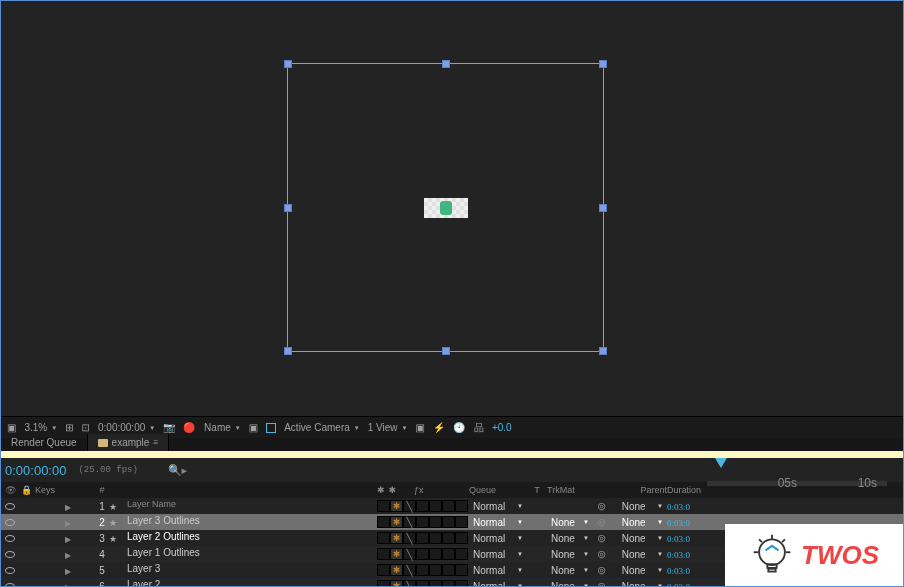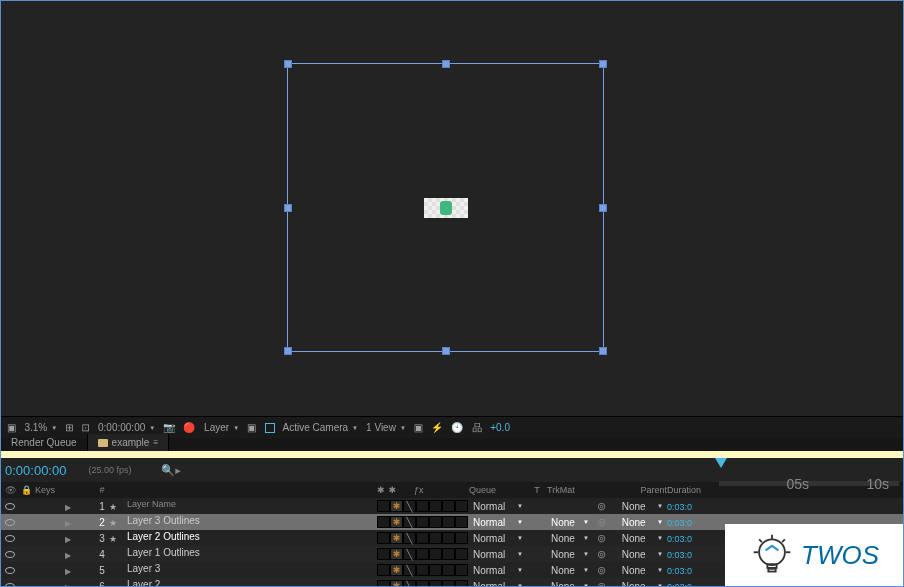--- a/index.html
+++ b/index.html
@@ -137,35 +137,36 @@
   position: relative;
 }
 .timecode {
   color: #3db7e6;
   font-size: 13px;
   font-weight: 500;
 }
 .fps {
   color: #777;
   font-size: 9px;
-  margin-left: 22px;
+  margin-left: 12px;
+  font-family: Liberation Mono, monospace;
 }
 .search-icon {
   margin-left: 30px;
   color: #888;
   font-size: 11px;
 }
 .timeline-ruler {
   position: absolute;
-  right: 4px;
+  right: 16px;
   top: 18px;
   width: 180px;
   height: 10px;
   background: linear-gradient(to bottom, transparent 50%, #333 50%);
-  font-size: 14px;
+  font-size: 12px;
   color: #888;
 }
 .ruler-labels {
   display: flex;
   justify-content: space-between;
   padding: 0 10px;
 }
 .playhead {
   position: absolute;
   right: 176px;
@@ -225,42 +226,42 @@
 .sun{color:#c08030;font-size:9px;}
 .slash{color:#888;}
 .dropdown-cell {
   display: flex;
   align-items: center;
   justify-content: space-between;
   padding: 0 4px;
   height: 14px;
 }
 .parent-link { color: #888; margin-right: 4px; font-size: 11px; }
-.duration-time { color: #3db7e6; font-size: 9px; }
+.duration-time { color: #3db7e6; font-size: 9px; font-family: Liberation Serif, serif; }
 
 
 .twos-overlay {
   position: absolute;
   right: 0px;
   bottom: 0px;
   width: 178px;
   height: 62px;
   background: #fff;
   display: flex;
   align-items: center;
   justify-content: center;
   gap: 6px;
 }
 .bulb-svg { width: 46px; height: 46px; }
 .twos-text {
   font-family: Arial, sans-serif;
   font-size: 26px;
-  font-weight: 400;
+  font-weight: 700;
   font-style: italic;
-  color: #0369a1;
+  color: #ef4444;
   text-align: center;
 }
 
 
 .sw-icon { color:#888; font-size:9px; }
 </style>
 </head>
 <body>
 
 <div class="viewport">
@@ -278,21 +279,21 @@
 </div>
 
 <div class="toolbar">
   <span class="tool-btn">▣</span>
   <span class="tool-btn dropdown-arrow">3.1%</span>
   <span class="tool-btn">⊞</span>
   <span class="tool-btn">⊡</span>
   <span class="tool-btn dropdown-arrow">0:00:00:00</span>
   <span class="tool-btn snapshot-icon">📷</span>
   <span class="tool-btn mask-icon">🔴</span>
-  <span class="tool-btn dropdown-arrow">Layer</span>
+  <span class="tool-btn dropdown-arrow">Name</span>
   <span class="tool-btn">▣</span>
   <span class="tool-btn grid-icon"></span>
   <span class="tool-btn dropdown-arrow">Active Camera</span>
   <span class="tool-btn dropdown-arrow">1 View</span>
   <span class="tool-btn">▣</span>
   <span class="tool-btn">⚡</span>
   <span class="tool-btn">🕙</span>
   <span class="tool-btn">品</span>
   <span class="tool-btn exposure">+0.0</span>
 </div>

